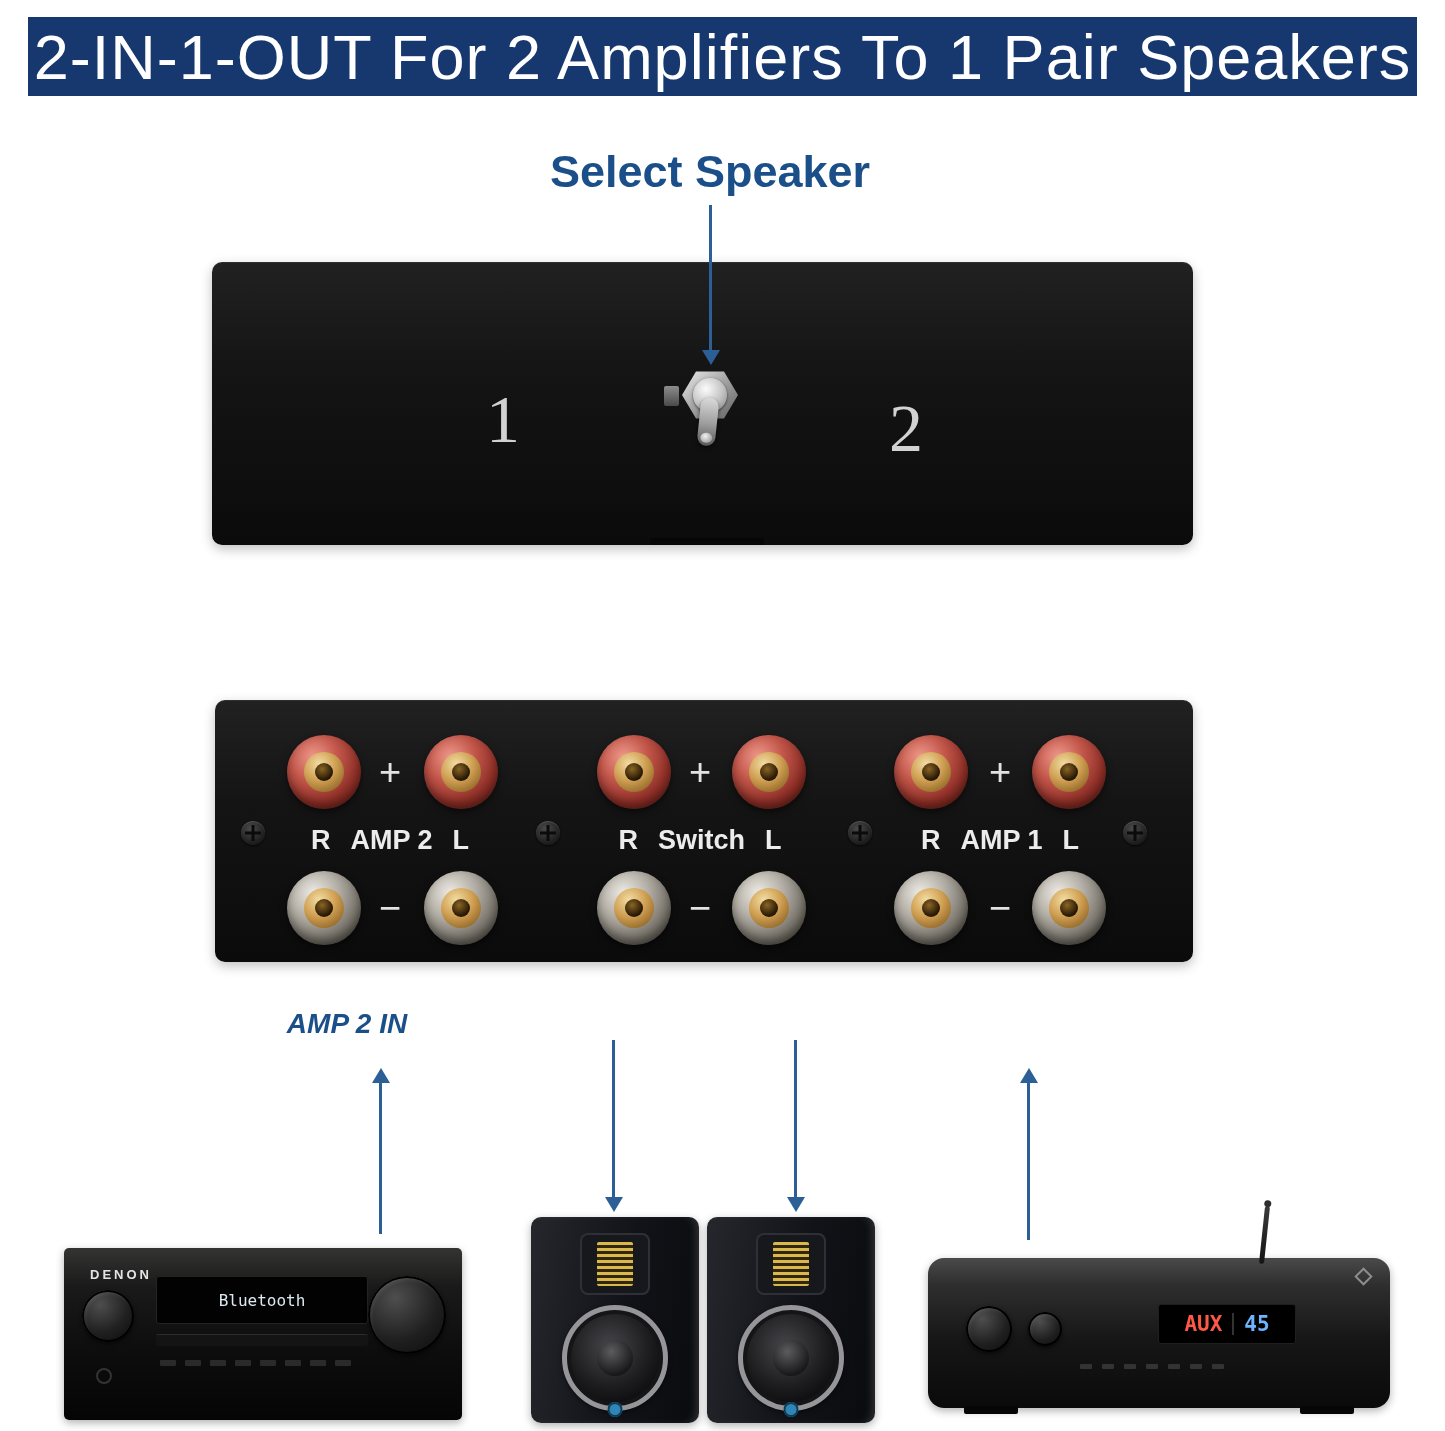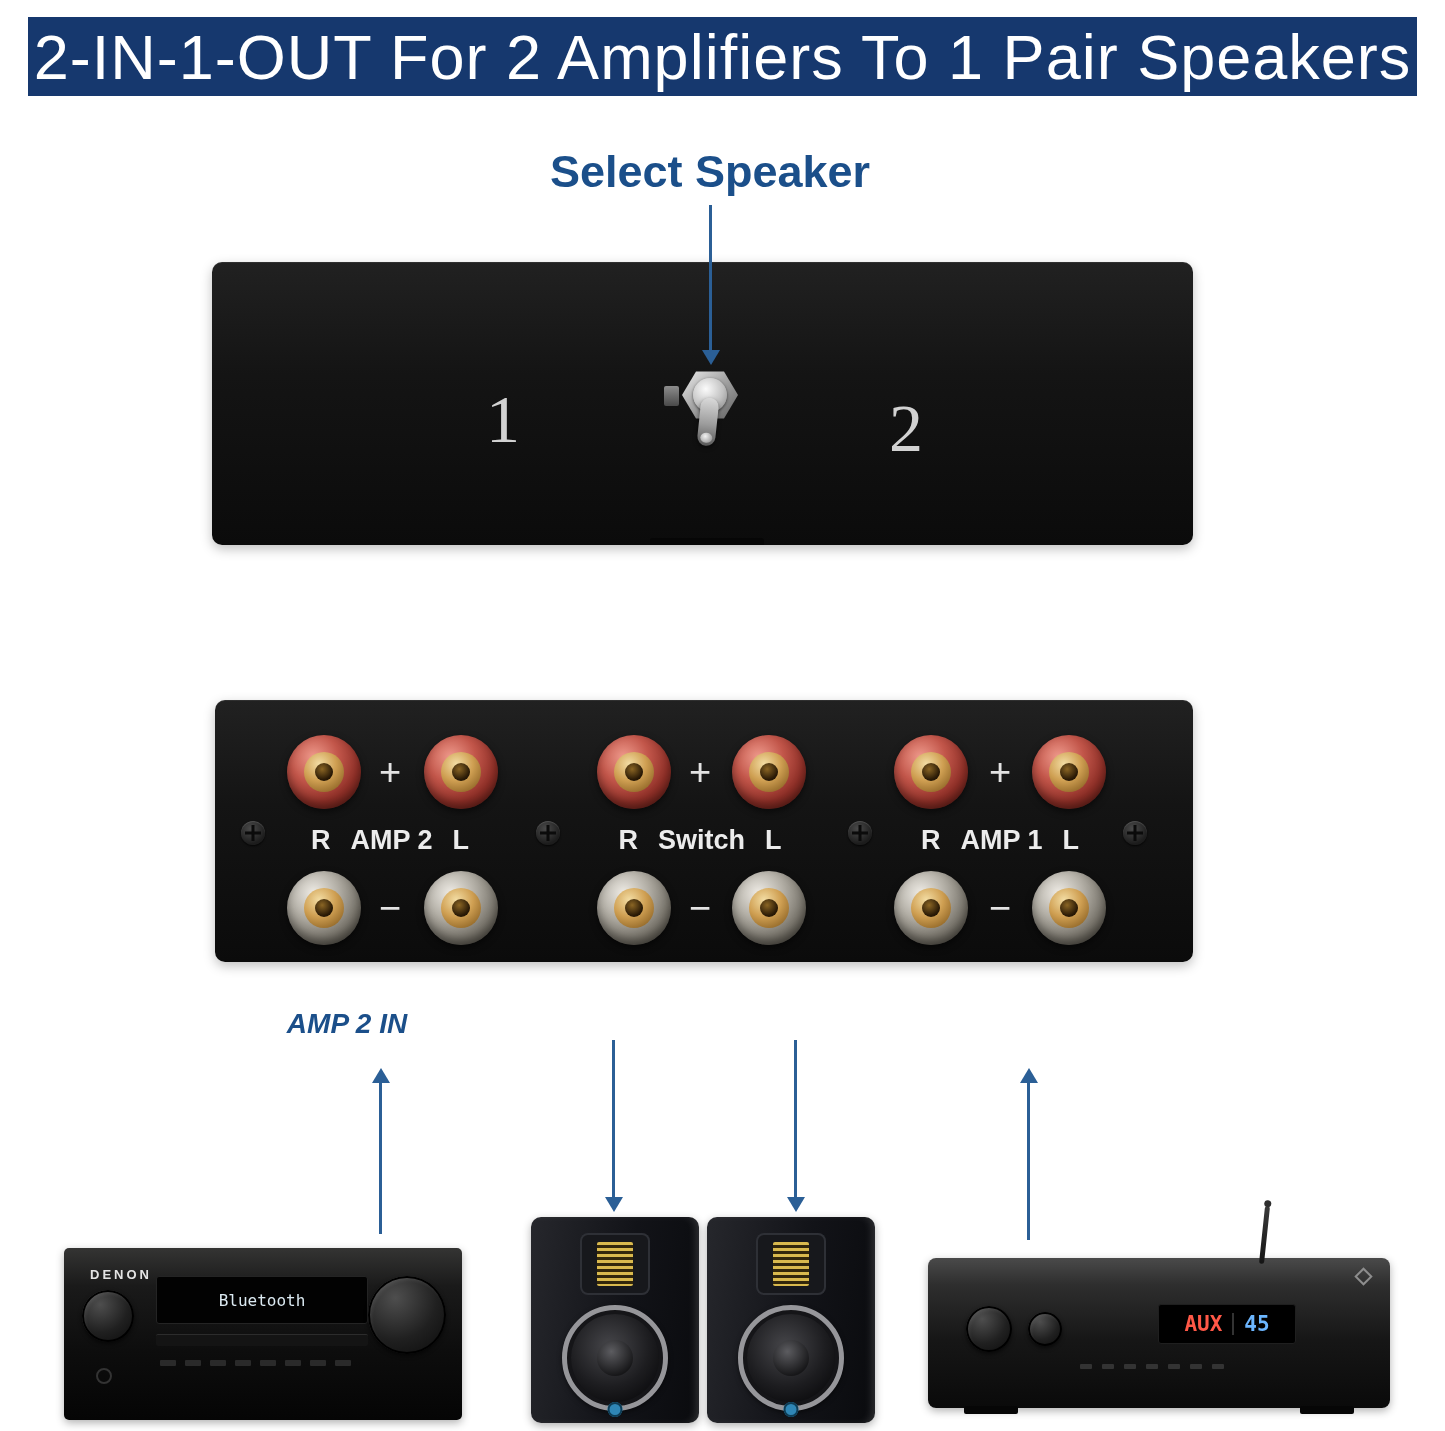--- a/index.html
+++ b/index.html
@@ -119,21 +119,21 @@
             background:radial-gradient(circle at 44% 38%, #46464a, #1d1d20 50%, #0b0b0d 78%);
             box-shadow: inset 0 0 0 4px #151518, 0 2px 5px rgba(0,0,0,.5); }
   .woofer::after { content:''; position:absolute; left:50%; top:50%; width:36px; height:36px;
             transform:translate(-50%,-50%); border-radius:50%;
             background:radial-gradient(circle at 40% 32%, #5c5c60, #161618 75%); }
   .badge { position:absolute; left:50%; bottom:6px; transform:translateX(-50%); width:15px; height:15px;
            border-radius:50%; background:#2f86b5; box-shadow: inset 0 0 0 2px #0e3c54; }
 
   .amp { position:absolute; left:928px; top:1258px; width:462px; height:150px;
          background:linear-gradient(180deg,#4a4a4a 0%,#2e2e2e 18%,#161616 55%,#0a0a0a 100%);
-         border-radius:8px; box-shadow:0 3px 8px rgba(0,0,0,.3); }
+         border-radius:16px; box-shadow:0 3px 8px rgba(0,0,0,.3); }
   .amp .antenna { position:absolute; left:334px; top:-52px; width:5px; height:58px;
          background:linear-gradient(#3a3a3a,#141414); border-radius:3px; transform:rotate(6deg); }
   .amp .antenna::before { content:''; position:absolute; left:-1px; top:-6px; width:7px; height:7px;
          border-radius:50%; background:#2e2e2e; }
   .amp .display { position:absolute; left:230px; top:46px; width:138px; height:40px;
          background:#000; border:1px solid #1f1f1f; border-radius:3px;
          display:flex; align-items:center; justify-content:center; gap:10px;
          font-family:"DejaVu Sans Mono", monospace; font-size:21px; font-weight:bold; }
   .amp .display .src { color:#ff5847; }
   .amp .display .sep { width:2px; height:22px; background:#333; }

